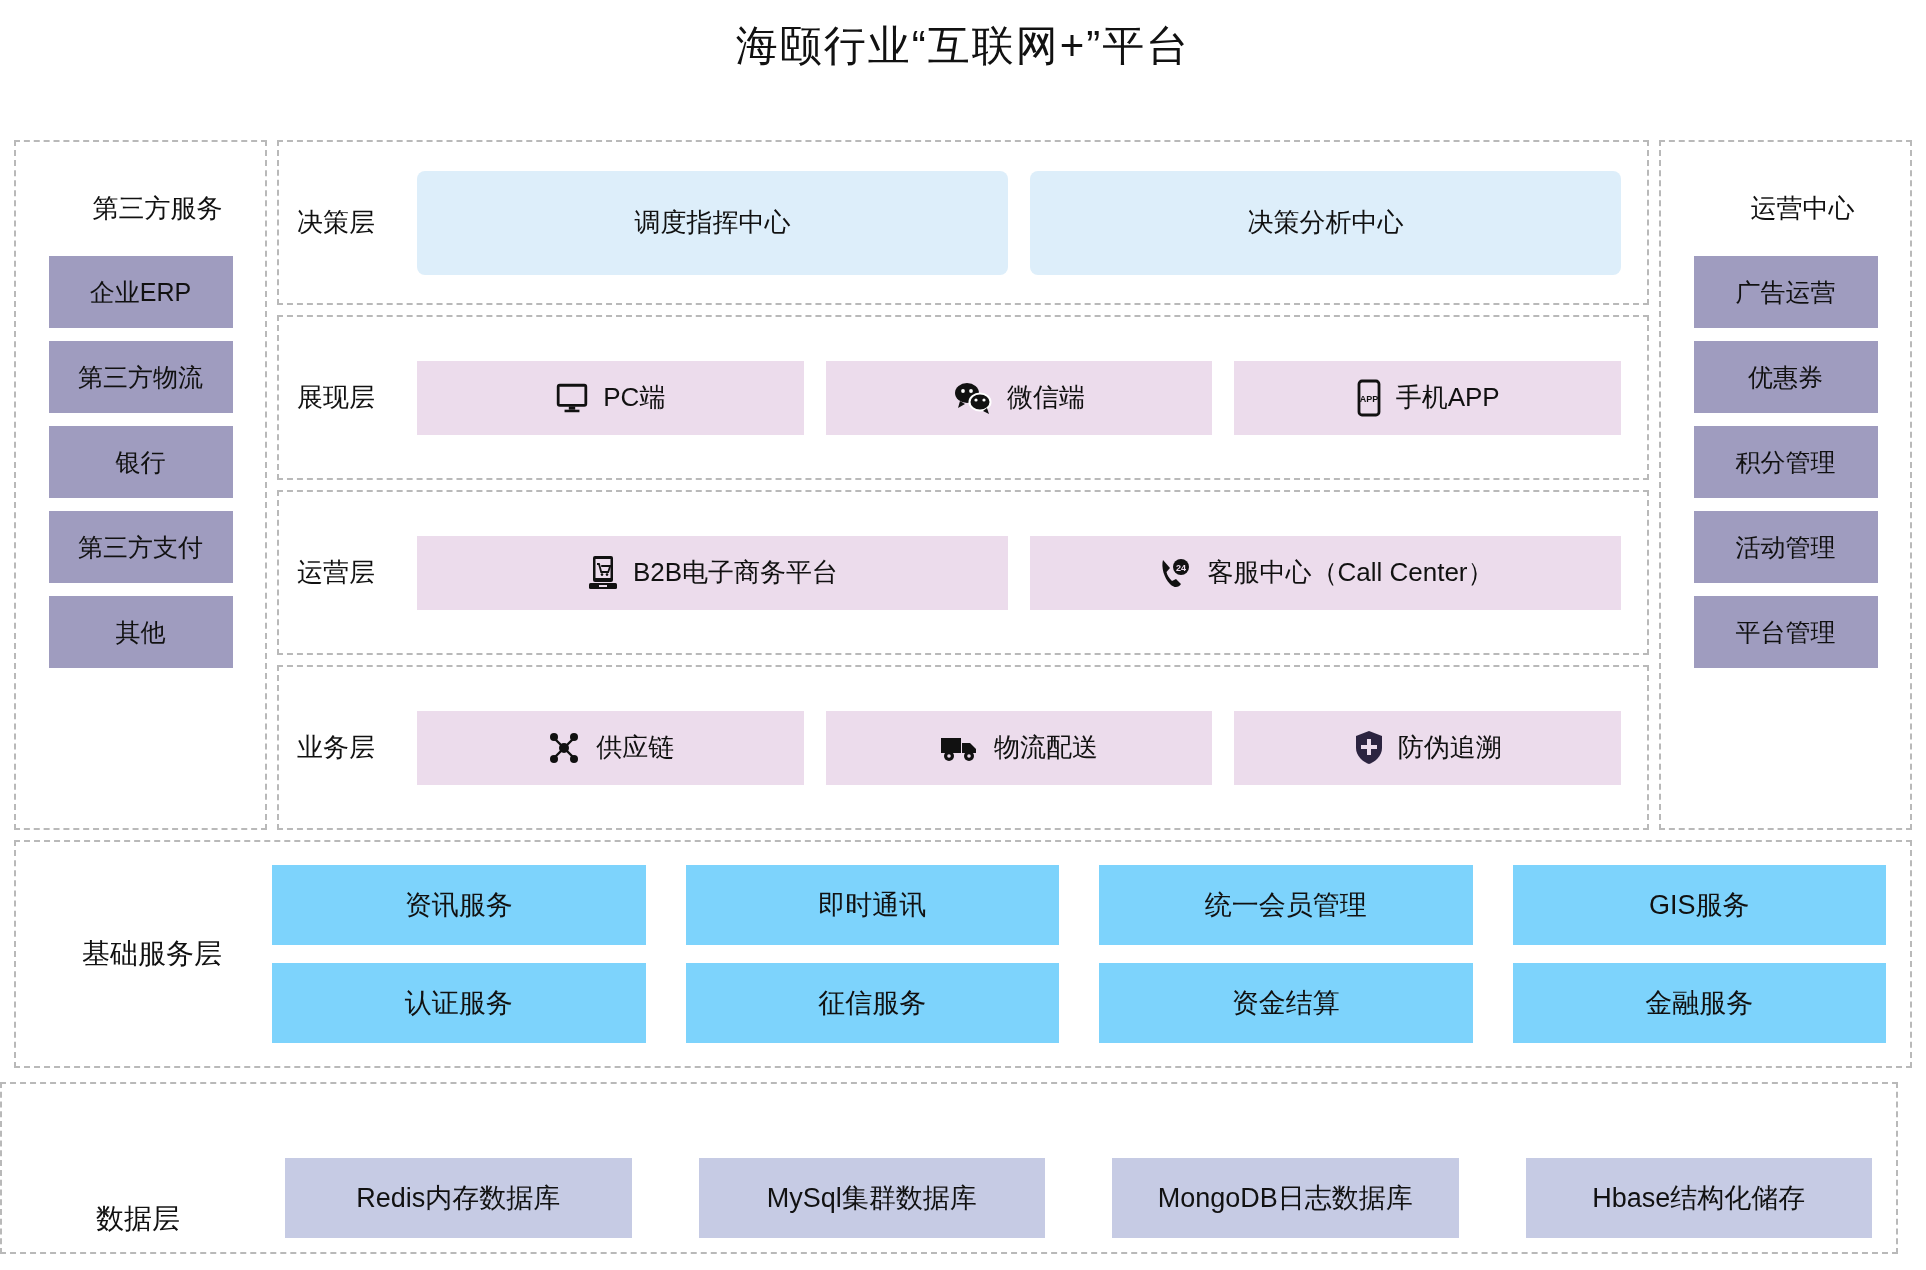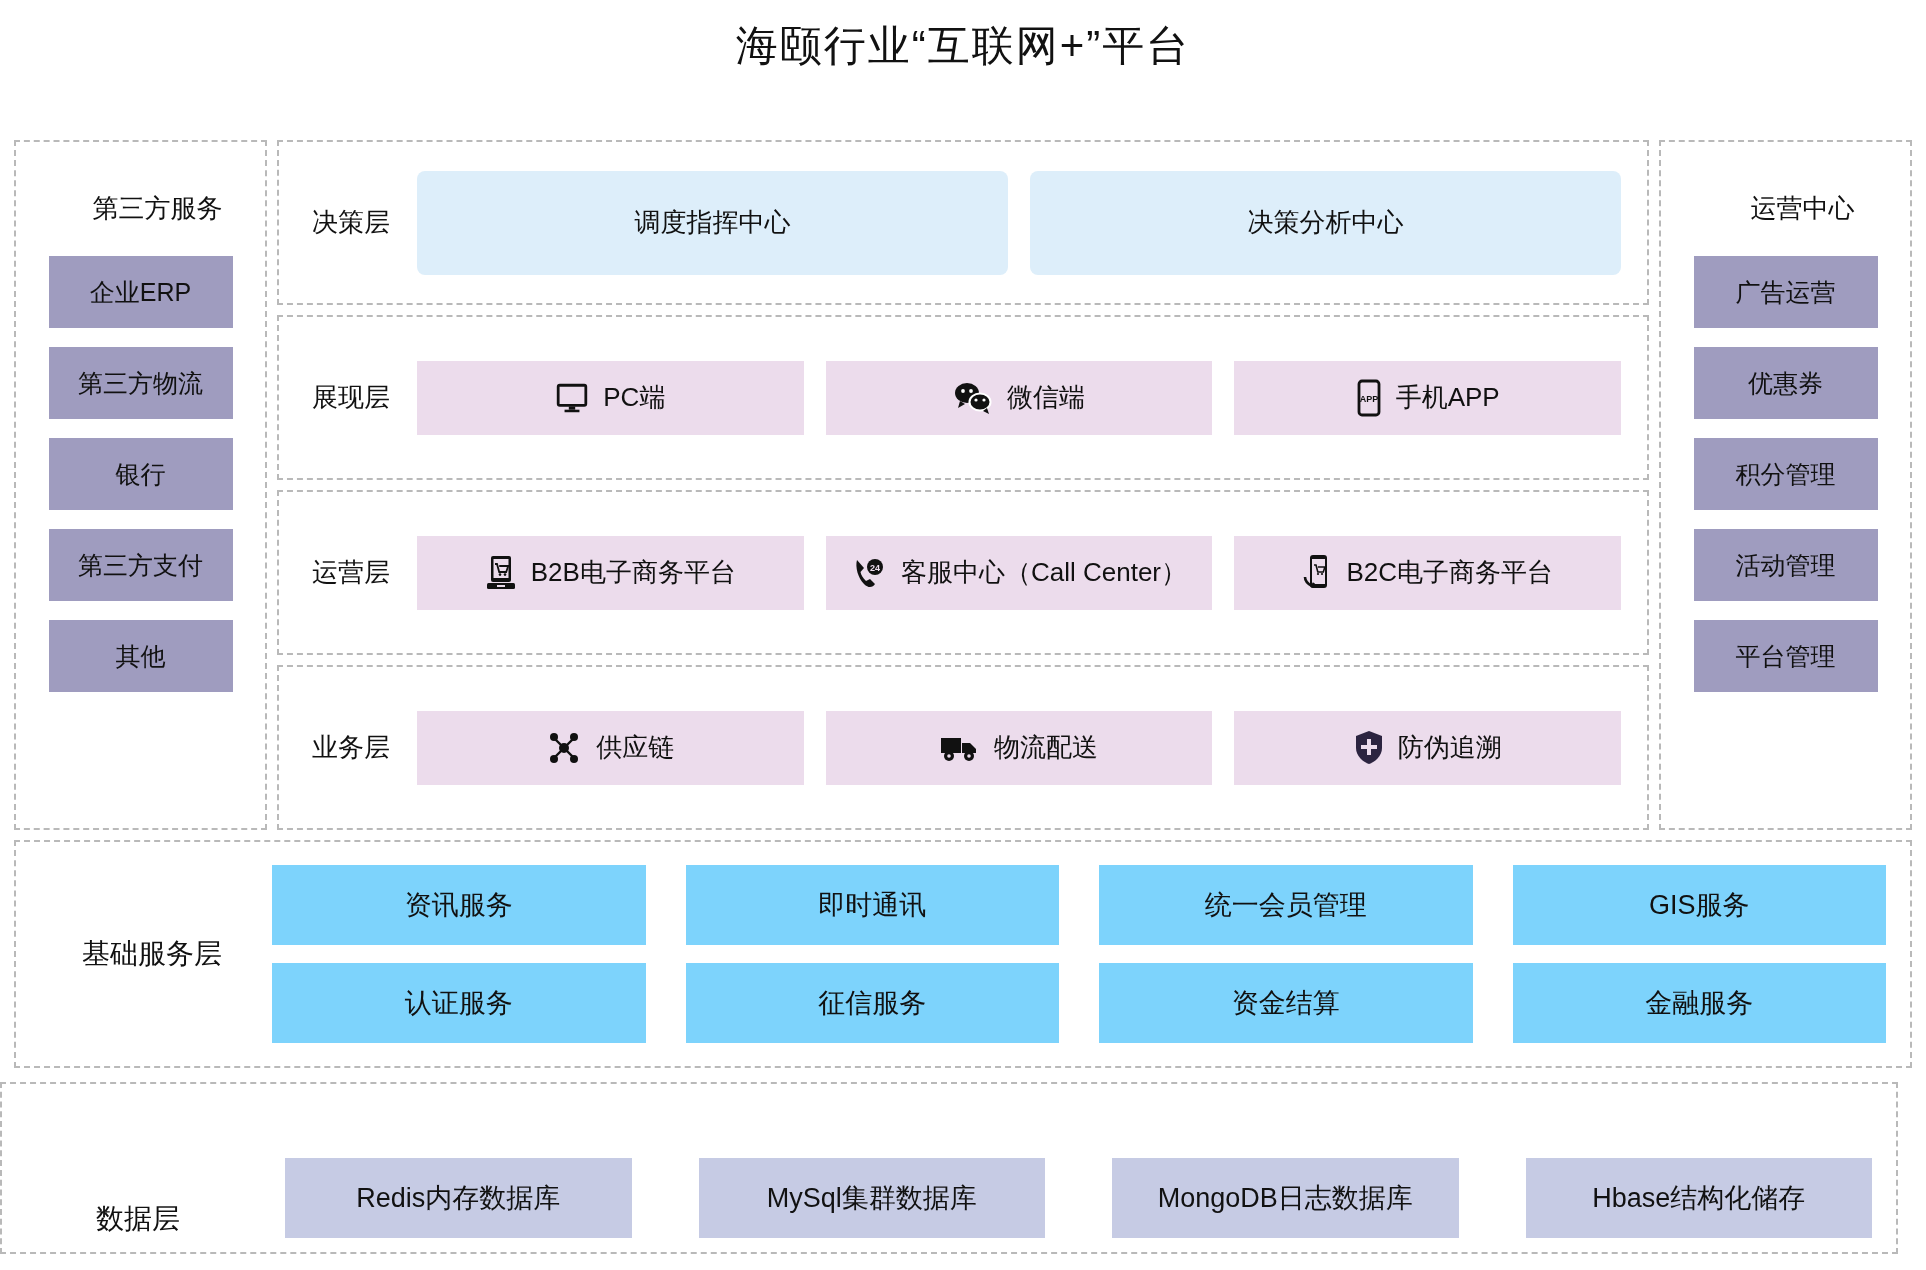--- a/index.html
+++ b/index.html
@@ -70,21 +70,21 @@
   }
   .side-cell {
     width: 184px;
     height: 72px;
     background: #9f9cbf;
     color: #111;
     font-size: 25px;
     display: flex;
     align-items: center;
     justify-content: center;
-    margin-bottom: 19px;
+    margin-bottom: 13px;
     box-sizing: border-box;
   }
   .side-cell:last-child { margin-bottom: 0; }
 
   
   .center-col {
     flex: 1 1 auto;
     display: flex;
     flex-direction: column;
     gap: 10px;
@@ -95,21 +95,21 @@
     display: flex;
     align-items: center;
     padding: 0 26px 0 18px;
     box-sizing: border-box;
     min-height: 0;
   }
   .layer-label {
     flex: 0 0 108px;
     font-size: 26px;
     color: #111;
-    text-align: center;
+    text-align: left;
     margin-right: 12px;
   }
   .layer-cells {
     flex: 1 1 auto;
     display: flex;
     align-items: center;
     justify-content: space-between;
     gap: 22px;
     height: 74px;
   }
@@ -307,33 +307,20 @@
             <span class="icon">
               <svg width="36" height="36" viewBox="0 0 36 36" aria-hidden="true">
                 <path d="M6 5 C4 12 7 23 13 29 C18 34 22 32 24 29 L19 24 L15 26 C12 23 10 20 9.5 17 L13 13 Z" fill="#111"></path>
                 <circle cx="24" cy="12" r="8" fill="#111"></circle>
                 <text x="24" y="16" font-size="9" font-family="Liberation Sans, sans-serif" font-weight="bold" fill="#ecdcec" text-anchor="middle">24</text>
               </svg>
             </span>
             <span>客服中心（Call Center）</span>
           </div>
 
-          <div class="cell cell-pink">
-            <span class="icon">
-              <svg width="30" height="40" viewBox="0 0 30 40" aria-hidden="true">
-                <rect x="8" y="2" width="17" height="33" rx="3" fill="#111"></rect>
-                <rect x="10" y="6" width="13" height="25" fill="#ecdcec"></rect>
-                <path d="M12 12 h2 l1.8 7 h5.5 l1.6-5 h-7" fill="none" stroke="#111" stroke-width="1.6"></path>
-                <circle cx="16" cy="21" r="1.1" fill="#111"></circle>
-                <circle cx="20" cy="21" r="1.1" fill="#111"></circle>
-                <path d="M3 24 C3 28 6 31 10 33 L12 30" fill="none" stroke="#111" stroke-width="2.6"></path>
-              </svg>
-            </span>
-            <span>B2C电子商务平台</span>
-          </div>
 
         </div>
       </div>
 
       <div class="dashed layer-box">
         <div class="layer-label">业务层</div>
         <div class="layer-cells">
 
           <div class="cell cell-pink">
             <span class="icon">

